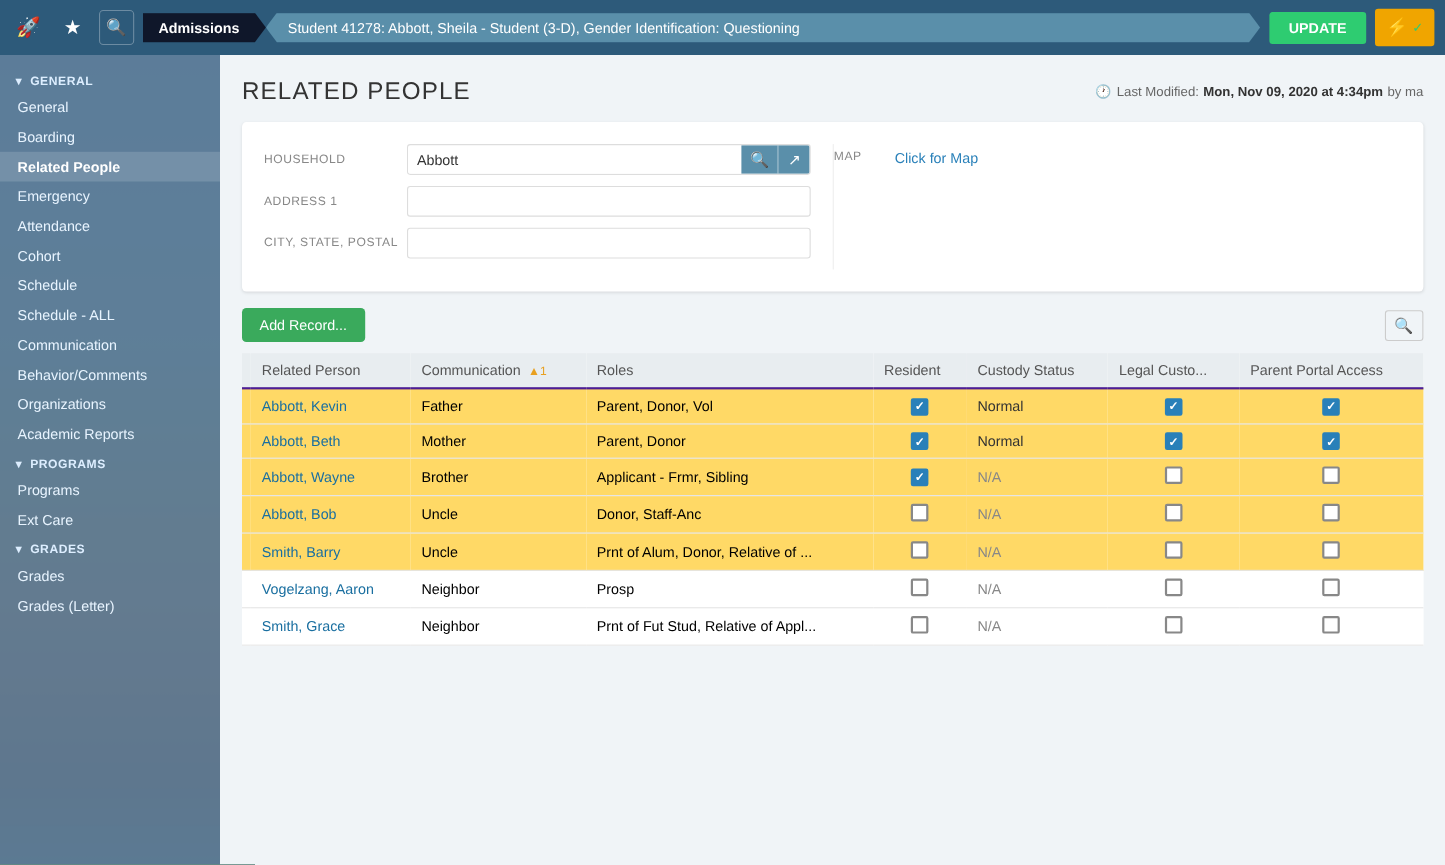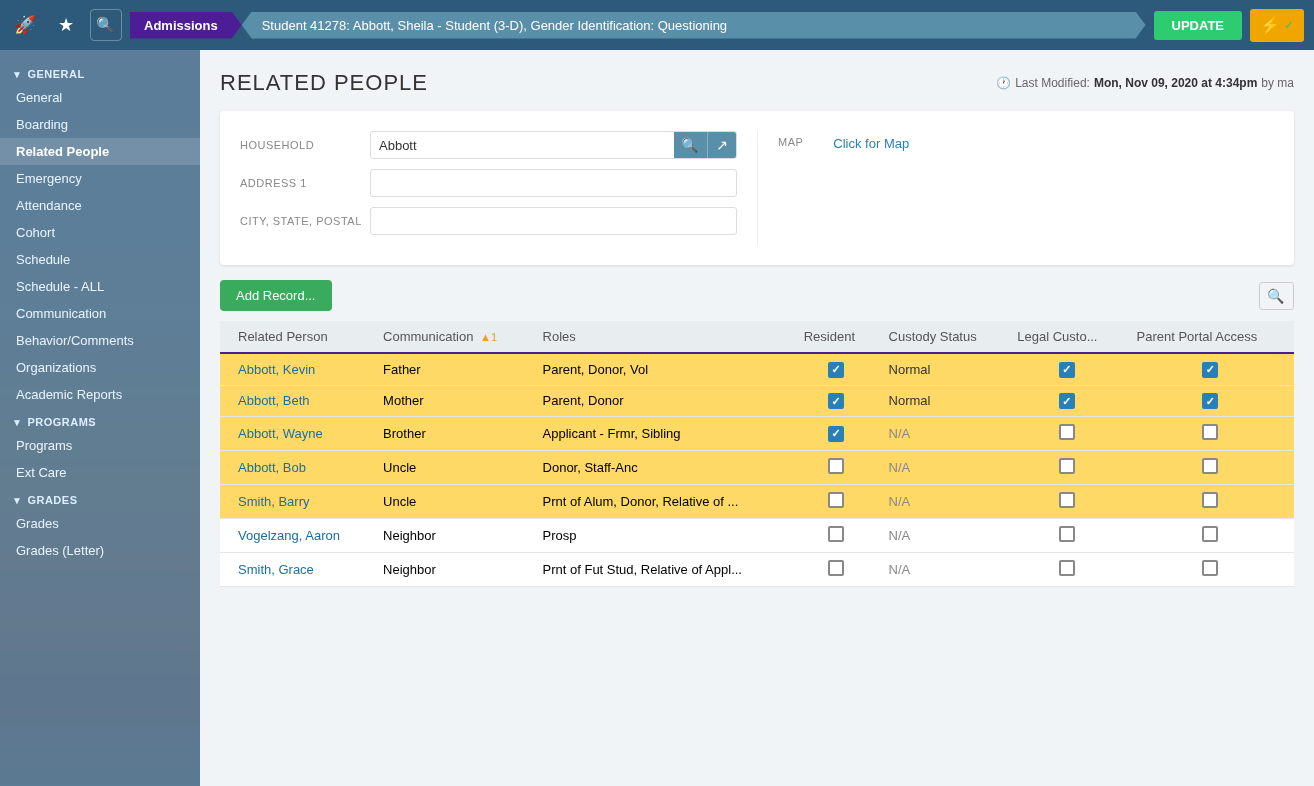--- a/index.html
+++ b/index.html
@@ -53,21 +53,21 @@
       font-size: 15px;
     }
 
     .nav-breadcrumb {
       display: flex;
       align-items: center;
       flex: 1;
     }
 
     .breadcrumb-admissions {
-      background: #4c1d95;
+      background: #0f172a;
       color: white;
       padding: 6px 14px;
       font-size: 13px;
       font-weight: bold;
       clip-path: polygon(0 0, calc(100% - 10px) 0, 100% 50%, calc(100% - 10px) 100%, 0 100%);
       padding-right: 24px;
     }
 
     .breadcrumb-student {
       background: #5a8faa;
@@ -185,21 +185,20 @@
     }
 
     .form-grid {
       display: grid;
       grid-template-columns: 1fr 1fr;
       gap: 0;
     }
 
     .form-left { padding-right: 20px; }
     .form-right {
-      padding-left: 20px;
       border-left: 1px solid #eee;
       display: flex;
       align-items: flex-start;
       gap: 30px;
       padding-top: 5px;
     }
 
     .form-row {
       display: flex;
       align-items: center;

